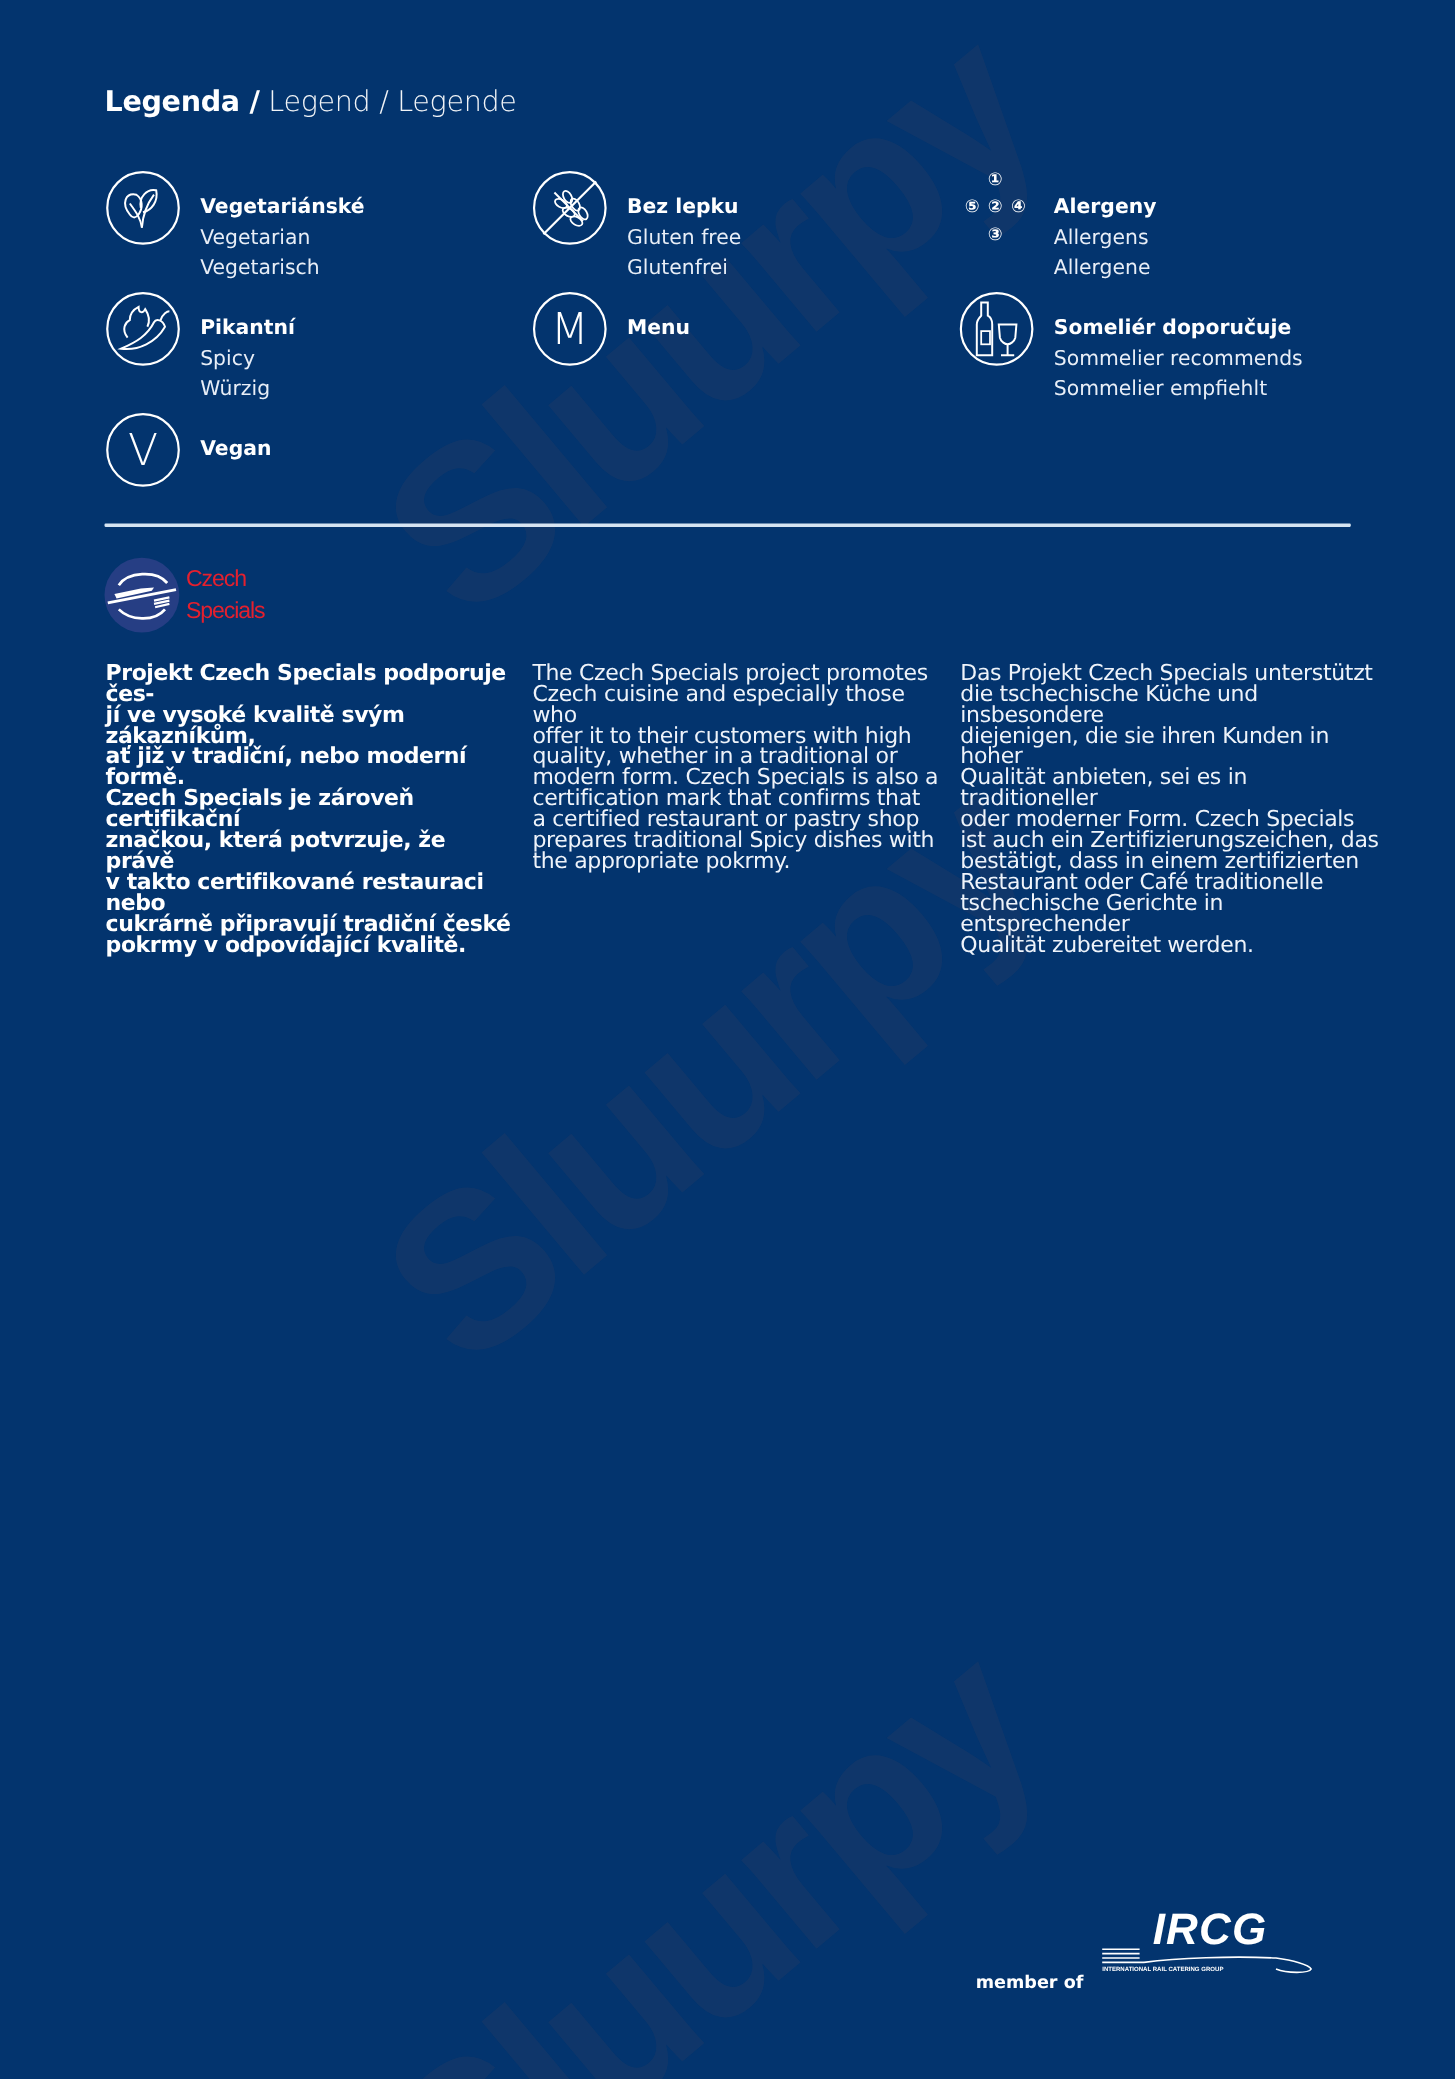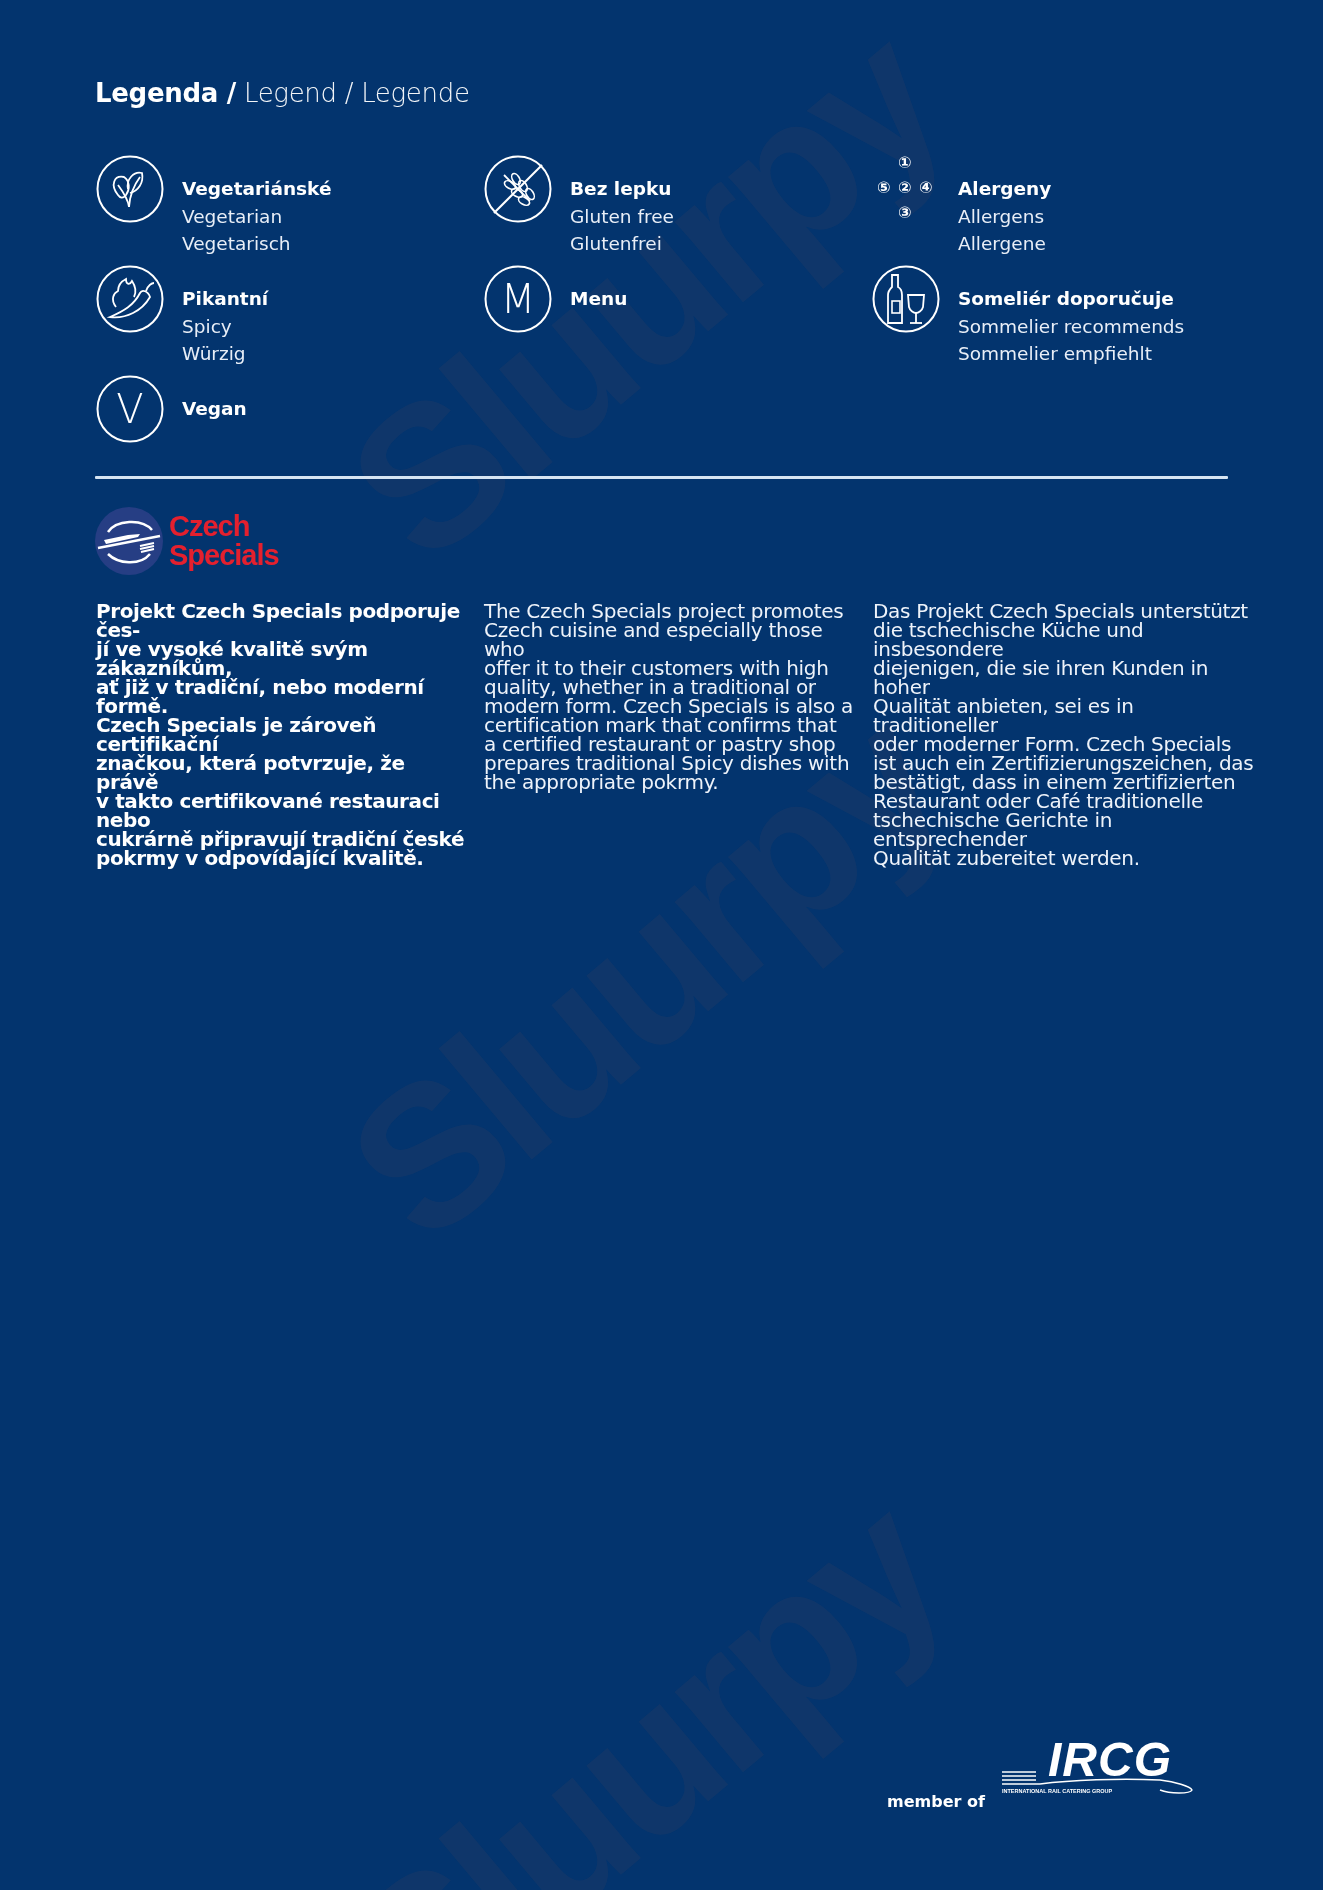--- a/index.html
+++ b/index.html
@@ -13,21 +13,21 @@
   .title b { font-weight:700;margin-top:28px; }
   .title span.light { font-weight:300; opacity:0.95;margin-top:48px; }
   .leg { position:absolute; width:360px; height:90px; }
   .leg .ic { position:absolute; left:0; top:0; width:68px; height:68px; }
   .leg .txt { position:absolute; left:86px; top:-8px; font-size:18.5px; line-height:27.5px;margin-top:28px; }
   .leg .txt .b { font-weight:700; }
   .leg .txt .l { font-weight:400; color:#e8eef7; }
   .divider { position:absolute; left:95px; top:476px; width:1133px; height:3px; background:#d6e4f2; border-radius:1px; }
   .logo { position:absolute; left:94px; top:506px; width:210px; height:72px; }
   .logo-text { position:absolute; left:75px; top:6px; font-family:"Liberation Sans", sans-serif;
-               color:#e4202e; font-size:29px; line-height:29px; letter-spacing:-1px;font-weight:bold; }
+               color:#e4202e; font-size:21px; line-height:29px; letter-spacing:-1px; }
   .para { position:absolute; top:602px; width:370px; font-size:20px; line-height:19px; }
   .para.bold { font-weight:700; letter-spacing:-0.4px; }
   .para.reg { font-weight:400; letter-spacing:-0.3px; color:#eef3fa; }
   .member { position:absolute; left:887px; top:1792px; font-size:16px; font-weight:700; }
   .ircg { position:absolute; left:1000px; top:1736px; width:200px; height:64px; }
 </style>
 </head>
 <body>
 
 <div class="wm" style="left:300px; top:180px;">Sluurpy</div>
@@ -193,15 +193,15 @@
 
 <div class="member">member of</div>
 <div class="ircg">
   <svg width="200" height="64" viewBox="0 0 200 64" style="position:absolute; left:0; top:0;">
     <line x1="2" y1="36" x2="36" y2="36" stroke="#fff" stroke-width="1.5"></line>
     <line x1="2" y1="40" x2="36" y2="40" stroke="#fff" stroke-width="1.5"></line>
     <line x1="2" y1="44" x2="36" y2="44" stroke="#fff" stroke-width="1.5"></line>
     <line x1="2" y1="48" x2="40" y2="48" stroke="#fff" stroke-width="1.5"></line>
     <path d="M40 48 C70 44 120 42 160 44 C175 46 190 50 192 54 C190 58 170 58 160 54" fill="none" stroke="#fff" stroke-width="1.5"></path>
   </svg>
-  <div style="position:absolute; left:48px; top:-4px; font-family:'Liberation Sans', sans-serif; font-size:48px; font-weight:700; font-style:italic; letter-spacing:1px;">IRCG</div>
+  <div style="position:absolute; left:48px; top:-4px; font-family:'Liberation Sans', sans-serif; font-size:40px; font-weight:700; font-style:italic; letter-spacing:1px;">IRCG</div>
   <div style="position:absolute; left:2px; top:52px; font-family:'Liberation Sans', sans-serif; font-size:5.5px; font-weight:700; white-space:nowrap;">INTERNATIONAL RAIL CATERING GROUP</div>
 </div>
 
 </body></html>

